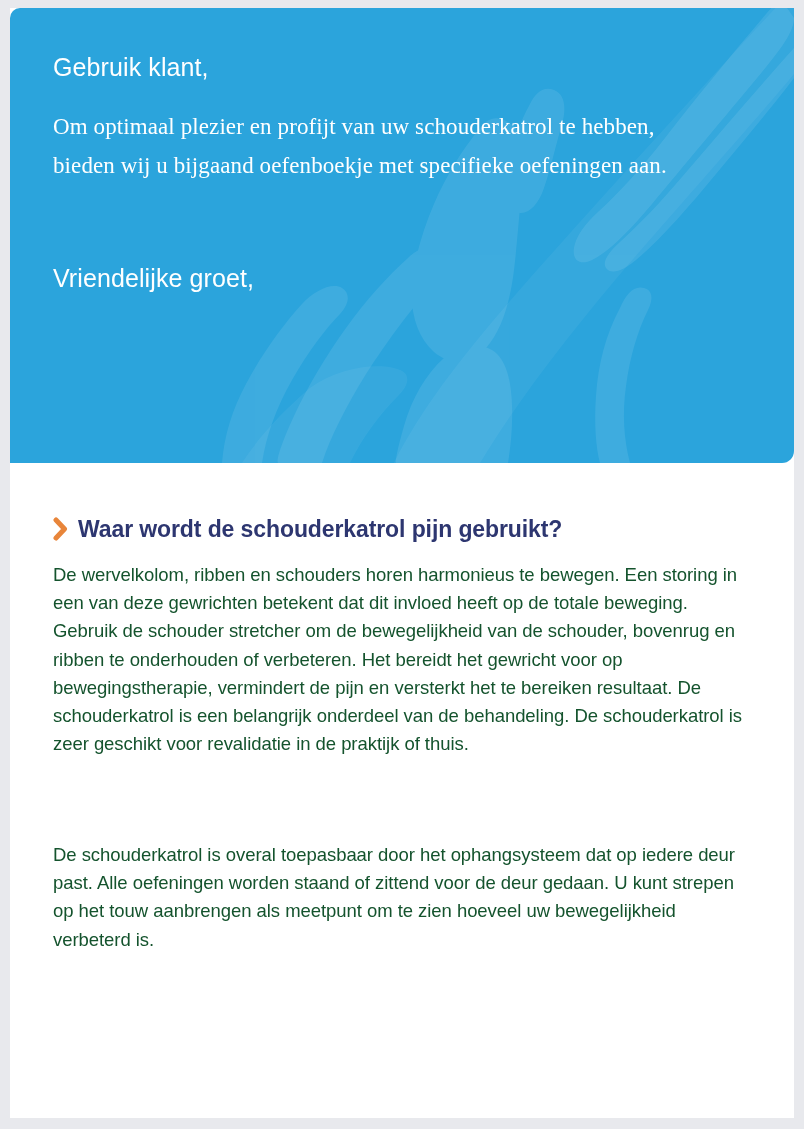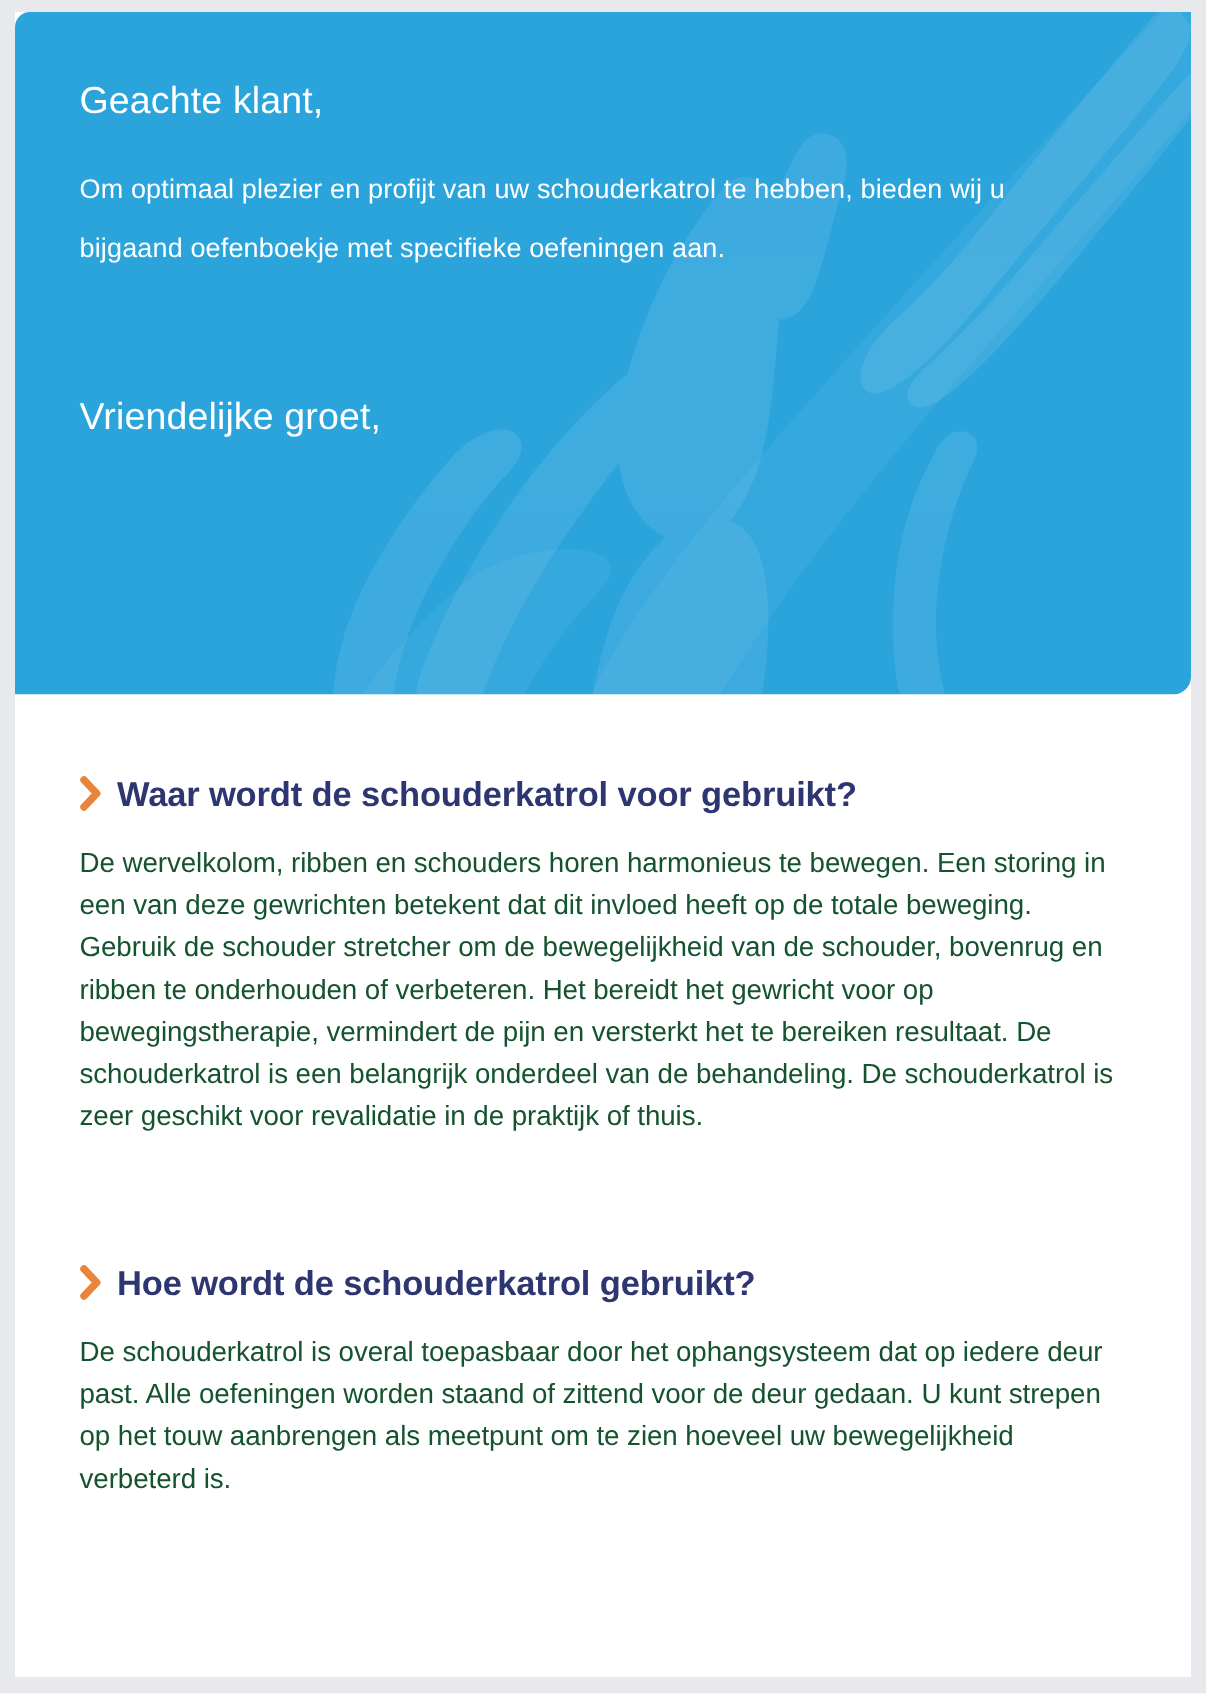--- a/index.html
+++ b/index.html
@@ -64,23 +64,24 @@
   }
 
   #hero-salutation {
     top: 42px;
     font-size: 25px;
     line-height: 34px;
   }
 
   #hero-body {
     top: 99px;
-    font-size: 18px;
+    font-size: 23px;
     line-height: 39px;
     max-width: 640px;
+    font-family: Liberation Serif, serif;
   }
 
   #hero-closing {
     top: 253px;
     font-size: 25px;
     line-height: 34px;
     text-align: right;
   }
 
   #hero-signature {
@@ -197,47 +198,41 @@
 
         <path d="M784 -20 C700 70 600 180 520 270 C460 338 412 398 384 455
                  L470 455 C508 392 562 322 624 250 C694 170 756 100 784 66 Z"></path>
 
         <path d="M300 380 C272 404 248 430 232 455 L340 455 C352 430 370 406 388 388
                  C400 376 400 366 390 362 C372 354 330 358 300 380 Z"></path>
       </g>
     </svg>
 
     <div id="hero-text">
-      <div class="hero-line" id="hero-salutation">Geachte klant,</div>
+      <div class="hero-line" id="hero-salutation">Gebruik klant,</div>
 
       <div class="hero-line" id="hero-body">Om optimaal plezier en profijt van uw schouderkatrol te hebben, bieden wij u bijgaand oefenboekje met specifieke oefeningen aan.</div>
 
       <div class="hero-line" id="hero-closing">Vriendelijke groet,</div>
 
 
     </div>
   </div>
 
   <div id="content">
 
     <section class="section" id="section-1">
       <div class="section-heading">
         <svg class="chevron-icon" viewBox="0 0 15 24" aria-hidden="true">
           <path d="M3 3 L11.5 12 L3 21" fill="none" stroke="#e8853a" stroke-width="5" stroke-linecap="round" stroke-linejoin="round"></path>
         </svg>
-        <h2 class="section-heading-text">Waar wordt de schouderkatrol voor gebruikt?</h2>
+        <h2 class="section-heading-text">Waar wordt de schouderkatrol pijn gebruikt?</h2>
       </div>
       <p class="section-body">De wervelkolom, ribben en schouders horen harmonieus te bewegen. Een storing in een van deze gewrichten betekent dat dit invloed heeft op de totale beweging. Gebruik de schouder stretcher om de bewegelijkheid van de schouder, bovenrug en ribben te onderhouden of verbeteren. Het bereidt het gewricht voor op bewegingstherapie, vermindert de pijn en versterkt het te bereiken resultaat. De schouderkatrol is een belangrijk onderdeel van de behandeling. De schouderkatrol is zeer geschikt voor revalidatie in de praktijk of thuis.</p>
     </section>
 
     <section class="section" id="section-2">
-      <div class="section-heading">
-        <svg class="chevron-icon" viewBox="0 0 15 24" aria-hidden="true">
-          <path d="M3 3 L11.5 12 L3 21" fill="none" stroke="#e8853a" stroke-width="5" stroke-linecap="round" stroke-linejoin="round"></path>
-        </svg>
-        <h2 class="section-heading-text">Hoe wordt de schouderkatrol gebruikt?</h2>
-      </div>
       <p class="section-body">De schouderkatrol is overal toepasbaar door het ophangsysteem dat op iedere deur past. Alle oefeningen worden staand of zittend voor de deur gedaan. U kunt strepen op het touw aanbrengen als meetpunt om te zien hoeveel uw bewegelijkheid verbeterd is.</p>
     </section>
 
   </div>
 
 </div>
 
 </body></html>

